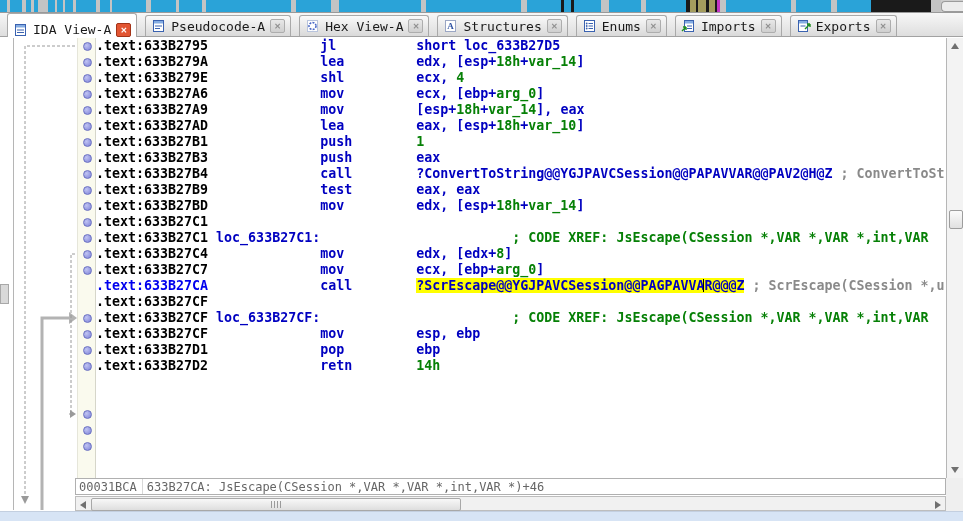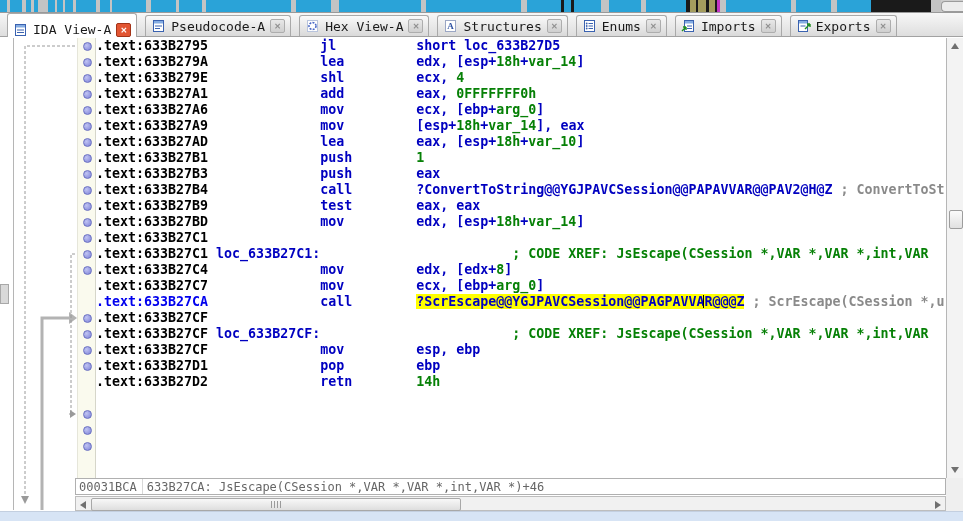--- a/index.html
+++ b/index.html
@@ -247,21 +247,20 @@
     <div class="dot" style="top: 308px;"></div>
     <div class="dot" style="top: 324px;"></div>
     <div class="dot" style="top: 372px;"></div>
     <div class="dot" style="top: 388px;"></div>
     <div class="dot" style="top: 404px;"></div>
   </div>
 <div class="code">
     <div class="row"><span class="sa">.text:633B2795              </span><span class="sm">jl          </span><span class="sm">short loc_633B27D5</span></div>
     <div class="row"><span class="sa">.text:633B279A              </span><span class="sm">lea         </span><span class="sm">edx, [esp+</span><span class="sg">18h</span><span class="sm">+</span><span class="sg">var_14</span><span class="sm">]</span></div>
     <div class="row"><span class="sa">.text:633B279E              </span><span class="sm">shl         </span><span class="sm">ecx, </span><span class="sg">4</span></div>
-    <div class="row"><span class="sa">.text:633B27A1              </span><span class="sm">add         </span><span class="sm">eax, </span><span class="sg">0FFFFFFF0h</span></div>
     <div class="row"><span class="sa">.text:633B27A6              </span><span class="sm">mov         </span><span class="sm">ecx, [ebp+</span><span class="sg">arg_0</span><span class="sm">]</span></div>
     <div class="row"><span class="sa">.text:633B27A9              </span><span class="sm">mov         </span><span class="sm">[esp+</span><span class="sg">18h</span><span class="sm">+</span><span class="sg">var_14</span><span class="sm">], eax</span></div>
     <div class="row"><span class="sa">.text:633B27AD              </span><span class="sm">lea         </span><span class="sm">eax, [esp+</span><span class="sg">18h</span><span class="sm">+</span><span class="sg">var_10</span><span class="sm">]</span></div>
     <div class="row"><span class="sa">.text:633B27B1              </span><span class="sm">push        </span><span class="sg">1</span></div>
     <div class="row"><span class="sa">.text:633B27B3              </span><span class="sm">push        </span><span class="sm">eax</span></div>
     <div class="row"><span class="sa">.text:633B27B4              </span><span class="sm">call        </span><span class="sm">?ConvertToString@@YGJPAVCSession@@PAPAVVAR@@PAV2@H@Z</span><span class="sc"> ; ConvertToStri</span></div>
     <div class="row"><span class="sa">.text:633B27B9              </span><span class="sm">test        </span><span class="sm">eax, eax</span></div>
     <div class="row"><span class="sa">.text:633B27BD              </span><span class="sm">mov         </span><span class="sm">edx, [esp+</span><span class="sg">18h</span><span class="sm">+</span><span class="sg">var_14</span><span class="sm">]</span></div>
     <div class="row"><span class="sa">.text:633B27C1</span></div>
     <div class="row"><span class="sa">.text:633B27C1 </span><span class="sm">loc_633B27C1:</span><span class="sa">                        </span><span class="sg">; CODE XREF: JsEscape(CSession *,VAR *,VAR *,int,VAR</span></div>

